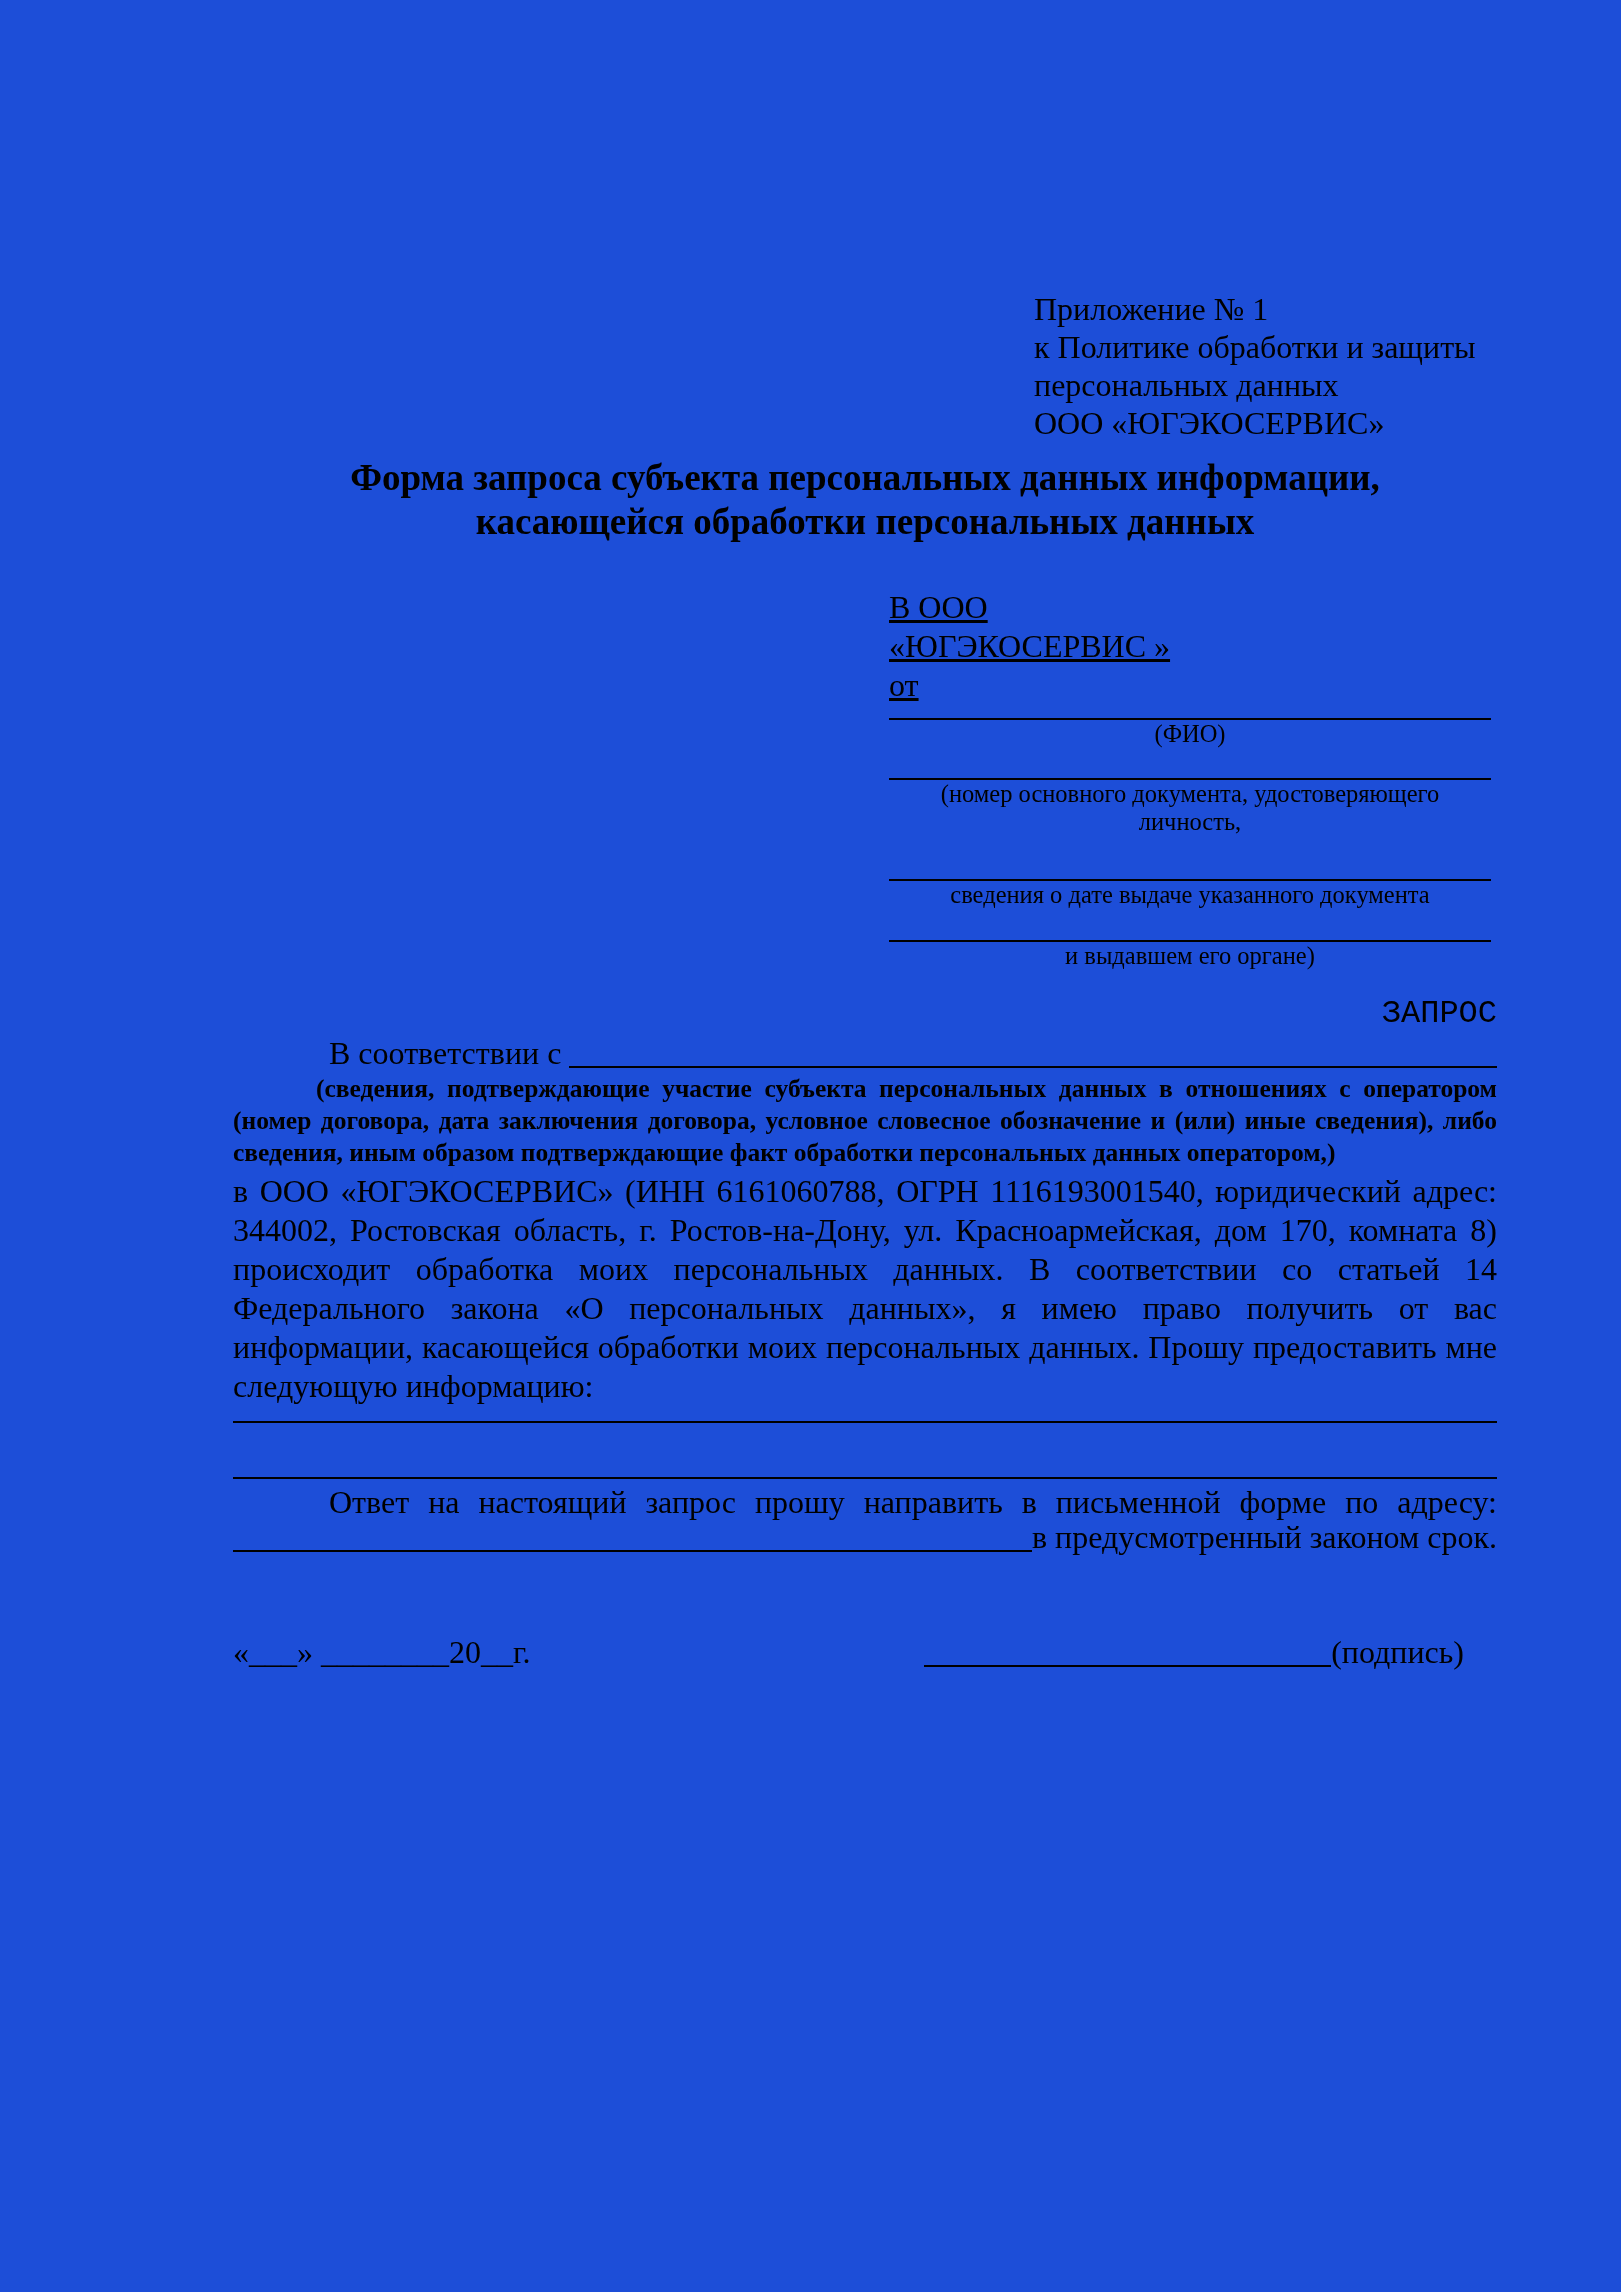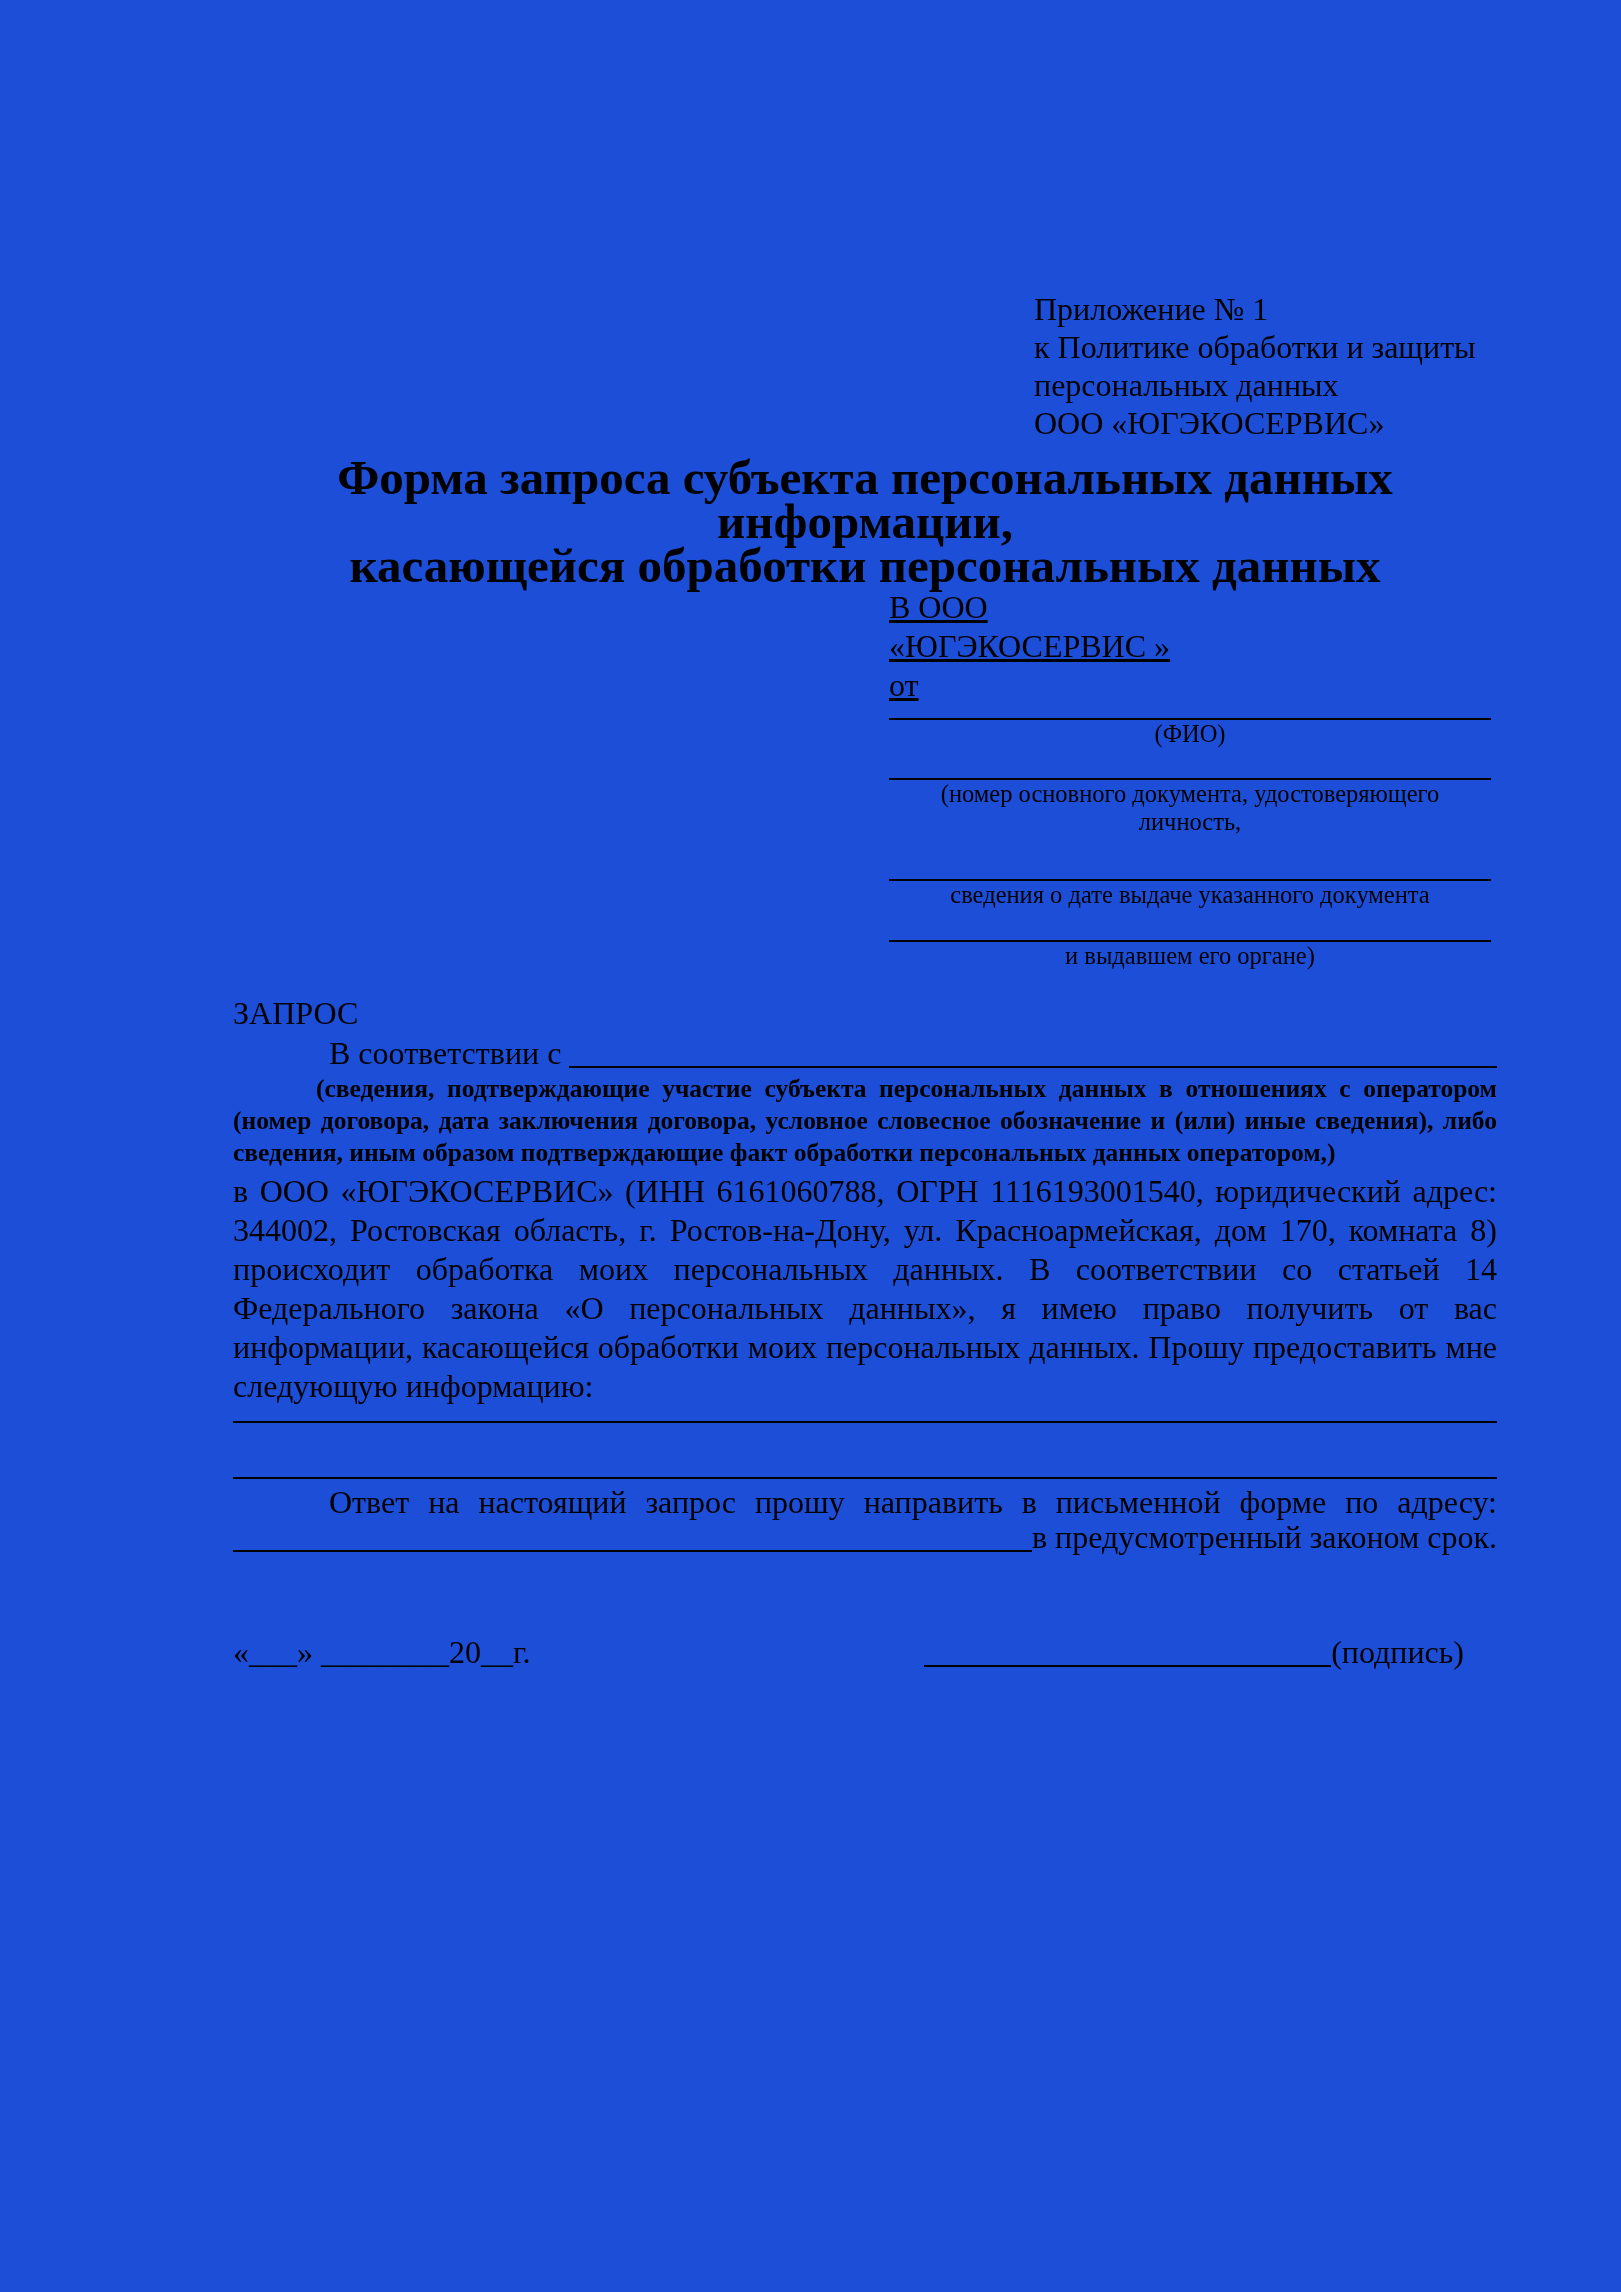--- a/index.html
+++ b/index.html
@@ -15,36 +15,36 @@
     overflow: hidden;
   }
   .abs { position: absolute; }
 
   
   .appendix { left: 1034px; top: 290px; width: 470px; line-height: 38px; }
 
   
   .doc-title {
     left: 233px; top: 456px; width: 1264px;
-    font-weight: bold; font-size: 49px; line-height: 44px; text-align: center;
+    font-weight: bold; font-size: 37px; line-height: 44px; text-align: center;
   }
 
   
   .addressee { left: 889px; top: 588px; width: 602px; }
   .addressee .addr-line { line-height: 39px; text-decoration: underline; }
   .rule { border-bottom: 2.9px solid #000000; width: 100%; }
   .rule-fio  { height: 12.7px; }
   .rule-doc1 { height: 30px; }
   .rule-doc2 { height: 43px; }
   .rule-doc3 { height: 31px; }
   .caption {
     font-size: 24.5px; line-height: 28px; text-align: center; width: 100%;
   }
 
-  .zapros-heading { left: 233px; top: 994px; width: 1264px; text-align: left; }
+  .zapros-heading { left: 233px; top: 994px; width: 1264px; text-align: right; font-family: Liberation Mono, monospace; }
 
   .intro-line {
     left: 233px; top: 1035px; width: 1264px;
     display: flex; align-items: flex-end; line-height: 37px;
   }
   .intro-text { margin-left: 96px; white-space: nowrap; padding-right: 7.8px; }
   .fill-rule { flex: 1; border-bottom: 2.9px solid #000000; margin-bottom: 3.9px; }
 
   .footnote {
     left: 233px; top: 1073px; width: 1264px;

